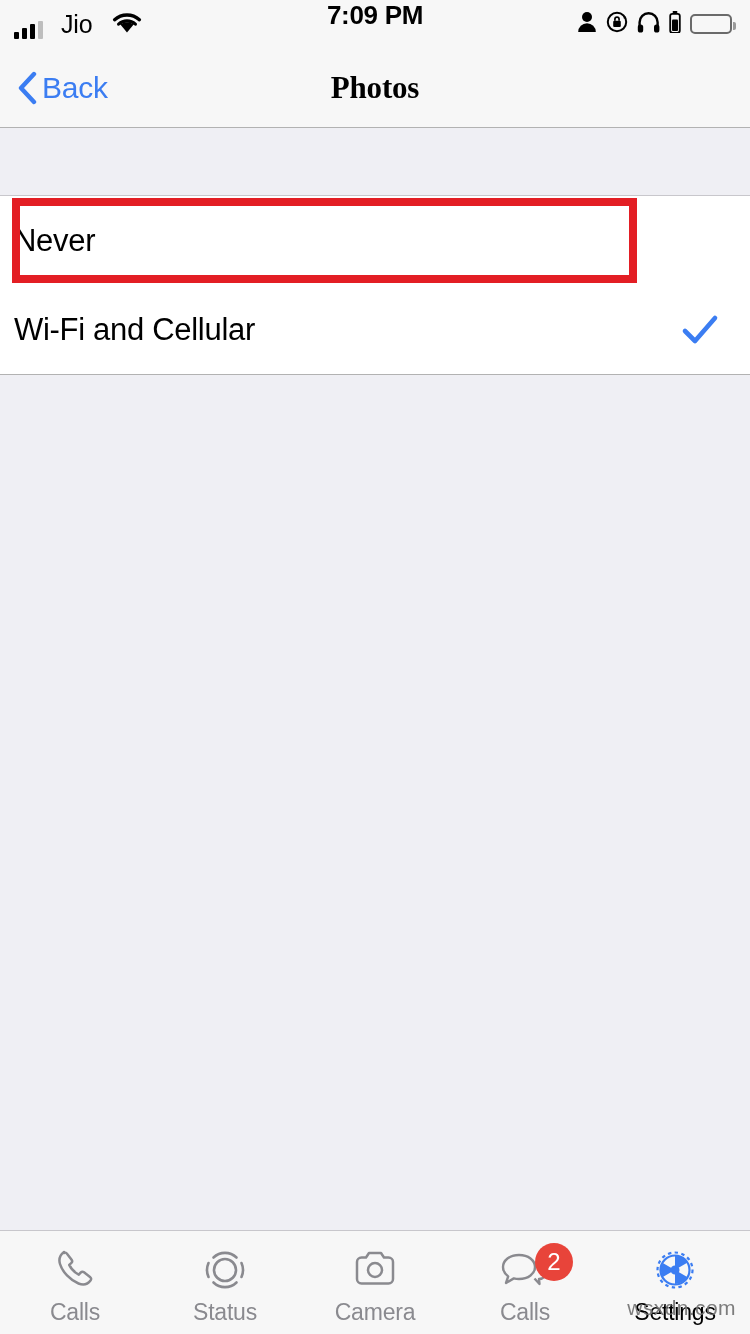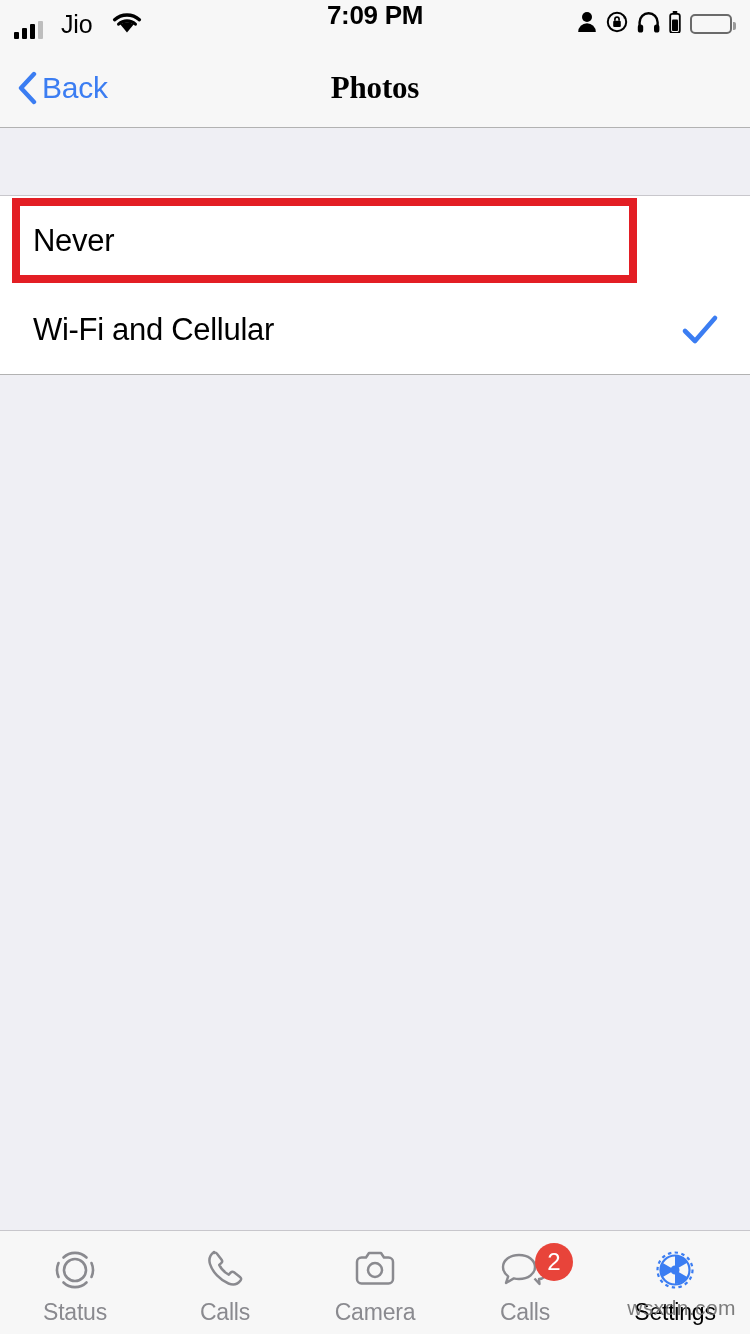--- a/index.html
+++ b/index.html
@@ -73,21 +73,21 @@
     font-size:31px; font-weight:bold; color:#000;
     letter-spacing:-0.2px; pointer-events:none;font-family:Liberation Serif, serif;
   }
 
   
   .content { flex:1 1 auto; background:#EFEFF4; position:relative; overflow:hidden; }
   .group-gap { height:68px; background:#EFEFF4; border-bottom:1px solid #C8C7CC; }
   .list-group { background:#FFFFFF; border-bottom:1px solid #B2B2B2; }
   .row {
     height:89px; display:flex; align-items:center;
-    padding:0 30px 0 33px;
+    padding:0 30px 0 14px;
     position:relative; cursor:pointer;
     background:#FFFFFF;
   }
   .row + .row::before {
     content:""; position:absolute; top:0; left:33px; right:0;
     height:1px; background:#C8C7CC;
   }
   .row-label { font-size:31px; color:#000; letter-spacing:-0.3px; }
   .row-check { margin-left:auto; display:flex; align-items:center; }
   .check-svg { width:40px; height:40px; display:block; }
@@ -236,40 +236,40 @@
 
     </div>
   </div>
 
   <div class="tab-bar">
 
     <div class="tab">
       <span class="icon-holder">
         <span class="tab-icon">
           <svg width="52" height="50" viewBox="0 0 52 50">
+            <path d="M15 7 c-4 3 -5.5 7 -4 12 c2.5 8 10 16 18.5 19.5 c5 2 9 1 12 -3 c1 -1.4 .7 -2.6 -.5 -3.6 l-6 -4.6 c-1.2 -.9 -2.4 -.7 -3.4 .4 l-1.8 2 c-4.2 -2.2 -7.6 -5.6 -9.6 -9.8 l2 -1.8 c1.1 -1 1.3 -2.2 .4 -3.4 l-4.6 -6 c-1 -1.2 -2.2 -1.5 -3 -.7 Z" stroke="#8A8A8F" stroke-width="2.5" fill="none" stroke-linejoin="round"></path>
+          </svg>
+        </span>
+      </span>
+      <span class="tab-label">Calls</span>
+    </div>
+
+    <div class="tab">
+      <span class="icon-holder">
+        <span class="tab-icon">
+          <svg width="52" height="50" viewBox="0 0 52 50">
             <circle cx="26" cy="25" r="11" stroke="#8A8A8F" stroke-width="2.6" fill="none"></circle>
             <path d="M14.5 12.5 a16.5 16.5 0 0 1 23 0" stroke="#8A8A8F" stroke-width="2.6" fill="none" stroke-linecap="round"></path>
             <path d="M14.5 37.5 a16.5 16.5 0 0 0 23 0" stroke="#8A8A8F" stroke-width="2.6" fill="none" stroke-linecap="round"></path>
             <path d="M9.5 18 a17.5 17.5 0 0 0 0 14" stroke="#8A8A8F" stroke-width="2.6" fill="none" stroke-linecap="round"></path>
             <path d="M42.5 18 a17.5 17.5 0 0 1 0 14" stroke="#8A8A8F" stroke-width="2.6" fill="none" stroke-linecap="round"></path>
           </svg>
         </span>
       </span>
       <span class="tab-label">Status</span>
-    </div>
-
-    <div class="tab">
-      <span class="icon-holder">
-        <span class="tab-icon">
-          <svg width="52" height="50" viewBox="0 0 52 50">
-            <path d="M15 7 c-4 3 -5.5 7 -4 12 c2.5 8 10 16 18.5 19.5 c5 2 9 1 12 -3 c1 -1.4 .7 -2.6 -.5 -3.6 l-6 -4.6 c-1.2 -.9 -2.4 -.7 -3.4 .4 l-1.8 2 c-4.2 -2.2 -7.6 -5.6 -9.6 -9.8 l2 -1.8 c1.1 -1 1.3 -2.2 .4 -3.4 l-4.6 -6 c-1 -1.2 -2.2 -1.5 -3 -.7 Z" stroke="#8A8A8F" stroke-width="2.5" fill="none" stroke-linejoin="round"></path>
-          </svg>
-        </span>
-      </span>
-      <span class="tab-label">Calls</span>
     </div>
 
     <div class="tab">
       <span class="icon-holder">
         <span class="tab-icon">
           <svg width="52" height="50" viewBox="0 0 52 50">
             <path d="M8 17 a4.5 4.5 0 0 1 4.5 -4.5 h4.5 l3 -4.5 h12 l3 4.5 h4.5 a4.5 4.5 0 0 1 4.5 4.5 v17 a4.5 4.5 0 0 1 -4.5 4.5 h-27 a4.5 4.5 0 0 1 -4.5 -4.5 Z" stroke="#8A8A8F" stroke-width="2.5" fill="none" stroke-linejoin="round"></path>
             <circle cx="26" cy="25" r="7" stroke="#8A8A8F" stroke-width="2.5" fill="none"></circle>
           </svg>
         </span>

